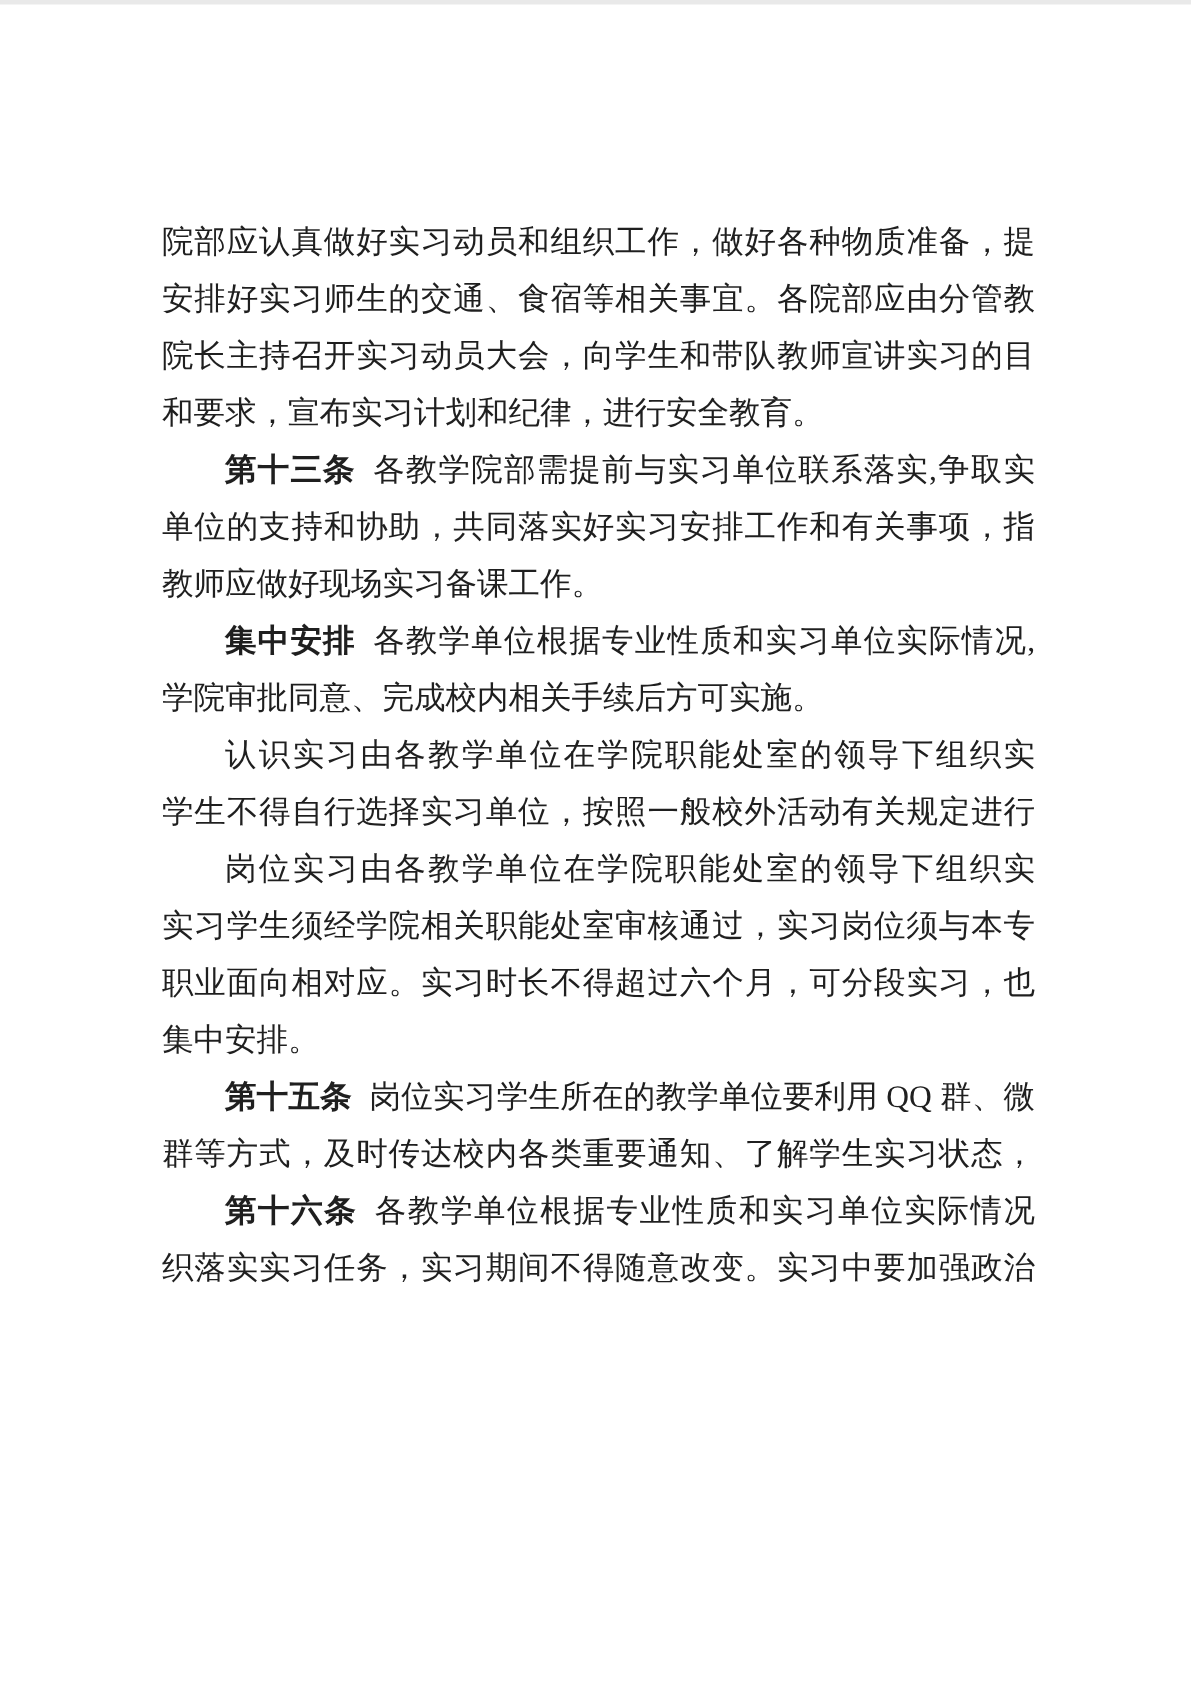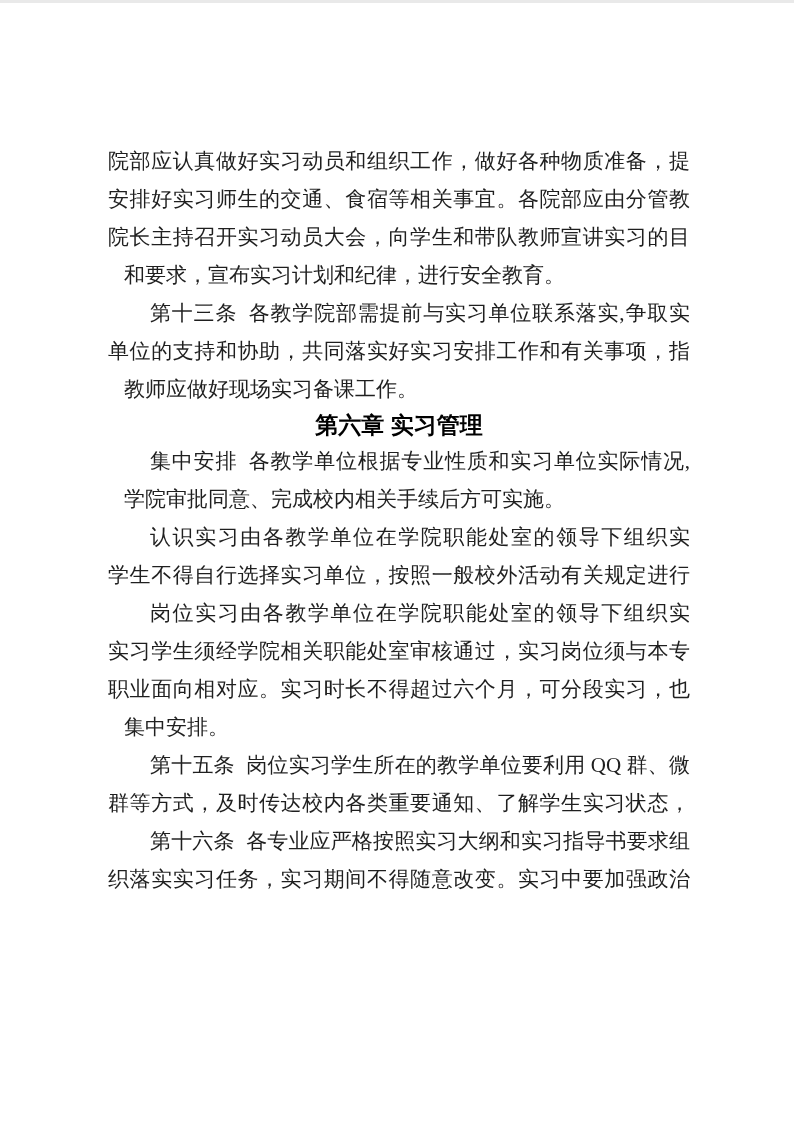--- a/index.html
+++ b/index.html
@@ -33,27 +33,26 @@
     height: 38px;
     color: #1f1f1f;
     text-align: justify;
     text-align-last: justify;
     text-justify: inter-ideograph;
     overflow: hidden;
   }
   .line.endp {
     text-align: left;
     text-align-last: left;
-    margin-left: 16px;
   }
   .line.indent {
     text-indent: 2em;
   }
   .lead {
-    font-weight: 400;
+    font-weight: 700;
     margin-right: 0.55em;
     margin-top: 48px;
   }
   .heading {
     font-family: "Liberation Sans", "DejaVu Sans", sans-serif;
     font-weight: 700;
     font-size: 23px;
     line-height: 34px;
     height: 34px;
     color: #000000;
@@ -67,27 +66,26 @@
 <div class="page">
   <div class="scan-edge"></div>
   <div class="text-column" id="text-column">
       <div class="line"><span>院部应认真做好实习动员和组织工作，做好各种物质准备，提前</span></div>
       <div class="line"><span>安排好实习师生的交通、食宿等相关事宜。各院部应由分管教学</span></div>
       <div class="line"><span>院长主持召开实习动员大会，向学生和带队教师宣讲实习的目的</span></div>
       <div class="line endp"><span>和要求，宣布实习计划和纪律，进行安全教育。</span></div>
       <div class="line indent"><span class="lead">第十三条</span><span>各教学院部需提前与实习单位联系落实,争取实习</span></div>
       <div class="line"><span>单位的支持和协助，共同落实好实习安排工作和有关事项，指导</span></div>
       <div class="line endp"><span>教师应做好现场实习备课工作。</span></div>
-      <div class="heading">第六章 实习管理</div>
       <div class="line indent"><span class="lead">集中安排</span><span>各教学单位根据专业性质和实习单位实际情况,经</span></div>
       <div class="line endp"><span>学院审批同意、完成校内相关手续后方可实施。</span></div>
       <div class="line indent"><span>认识实习由各教学单位在学院职能处室的领导下组织实施，</span></div>
       <div class="line"><span>学生不得自行选择实习单位，按照一般校外活动有关规定进行管</span></div>
       <div class="line indent"><span>岗位实习由各教学单位在学院职能处室的领导下组织实施，</span></div>
       <div class="line"><span>实习学生须经学院相关职能处室审核通过，实习岗位须与本专业</span></div>
       <div class="line"><span>职业面向相对应。实习时长不得超过六个月，可分段实习，也可</span></div>
       <div class="line endp"><span>集中安排。</span></div>
       <div class="line indent"><span class="lead">第十五条</span><span>岗位实习学生所在的教学单位要利用 QQ 群、微信</span></div>
       <div class="line"><span>群等方式，及时传达校内各类重要通知、了解学生实习状态，指</span></div>
-      <div class="line indent"><span class="lead">第十六条</span><span>各专业应严格按照实习大纲和实习指导书要求组</span></div>
+      <div class="line indent"><span class="lead">第十六条</span><span>各教学单位根据专业性质和实习单位实际情况</span></div>
       <div class="line"><span>织落实实习任务，实习期间不得随意改变。实习中要加强政治思</span></div>
     </div>
 </div>
 
 </body></html>

